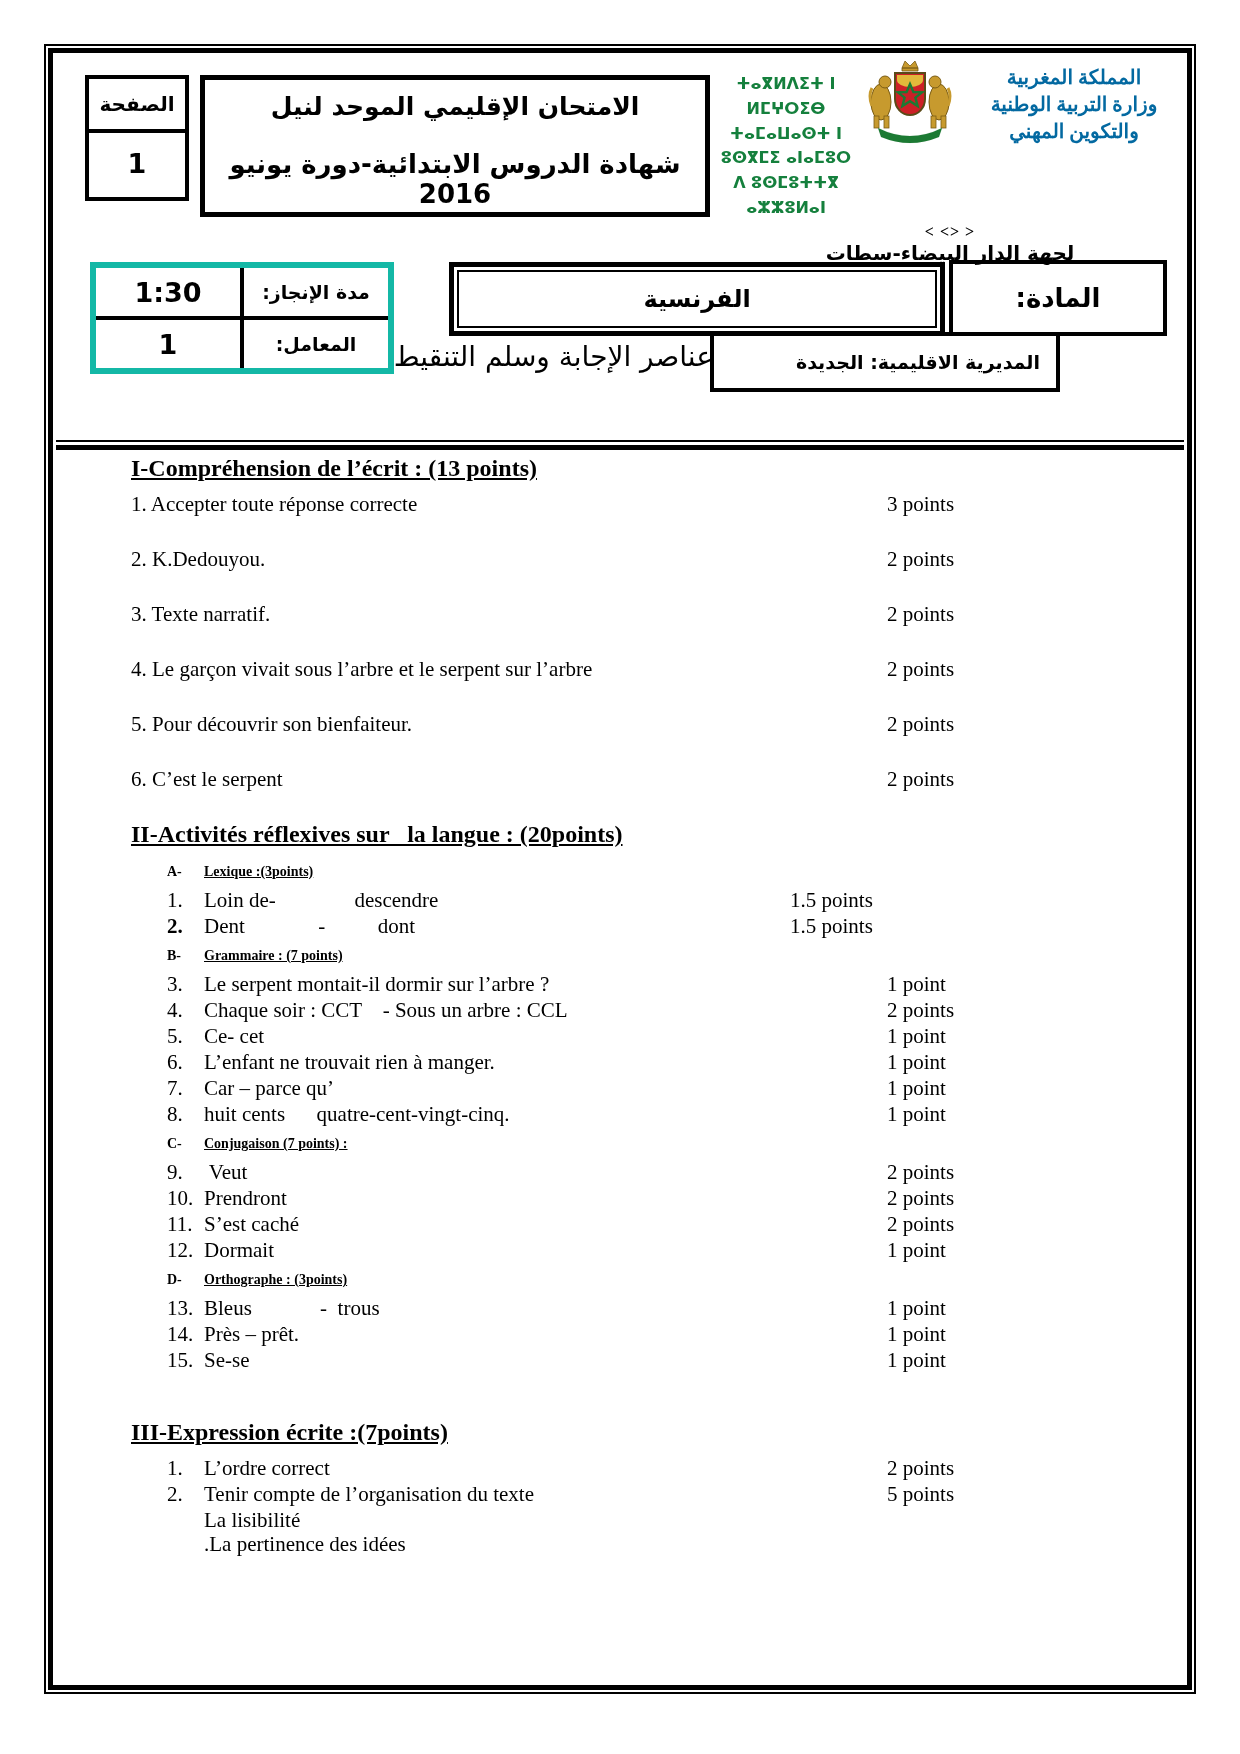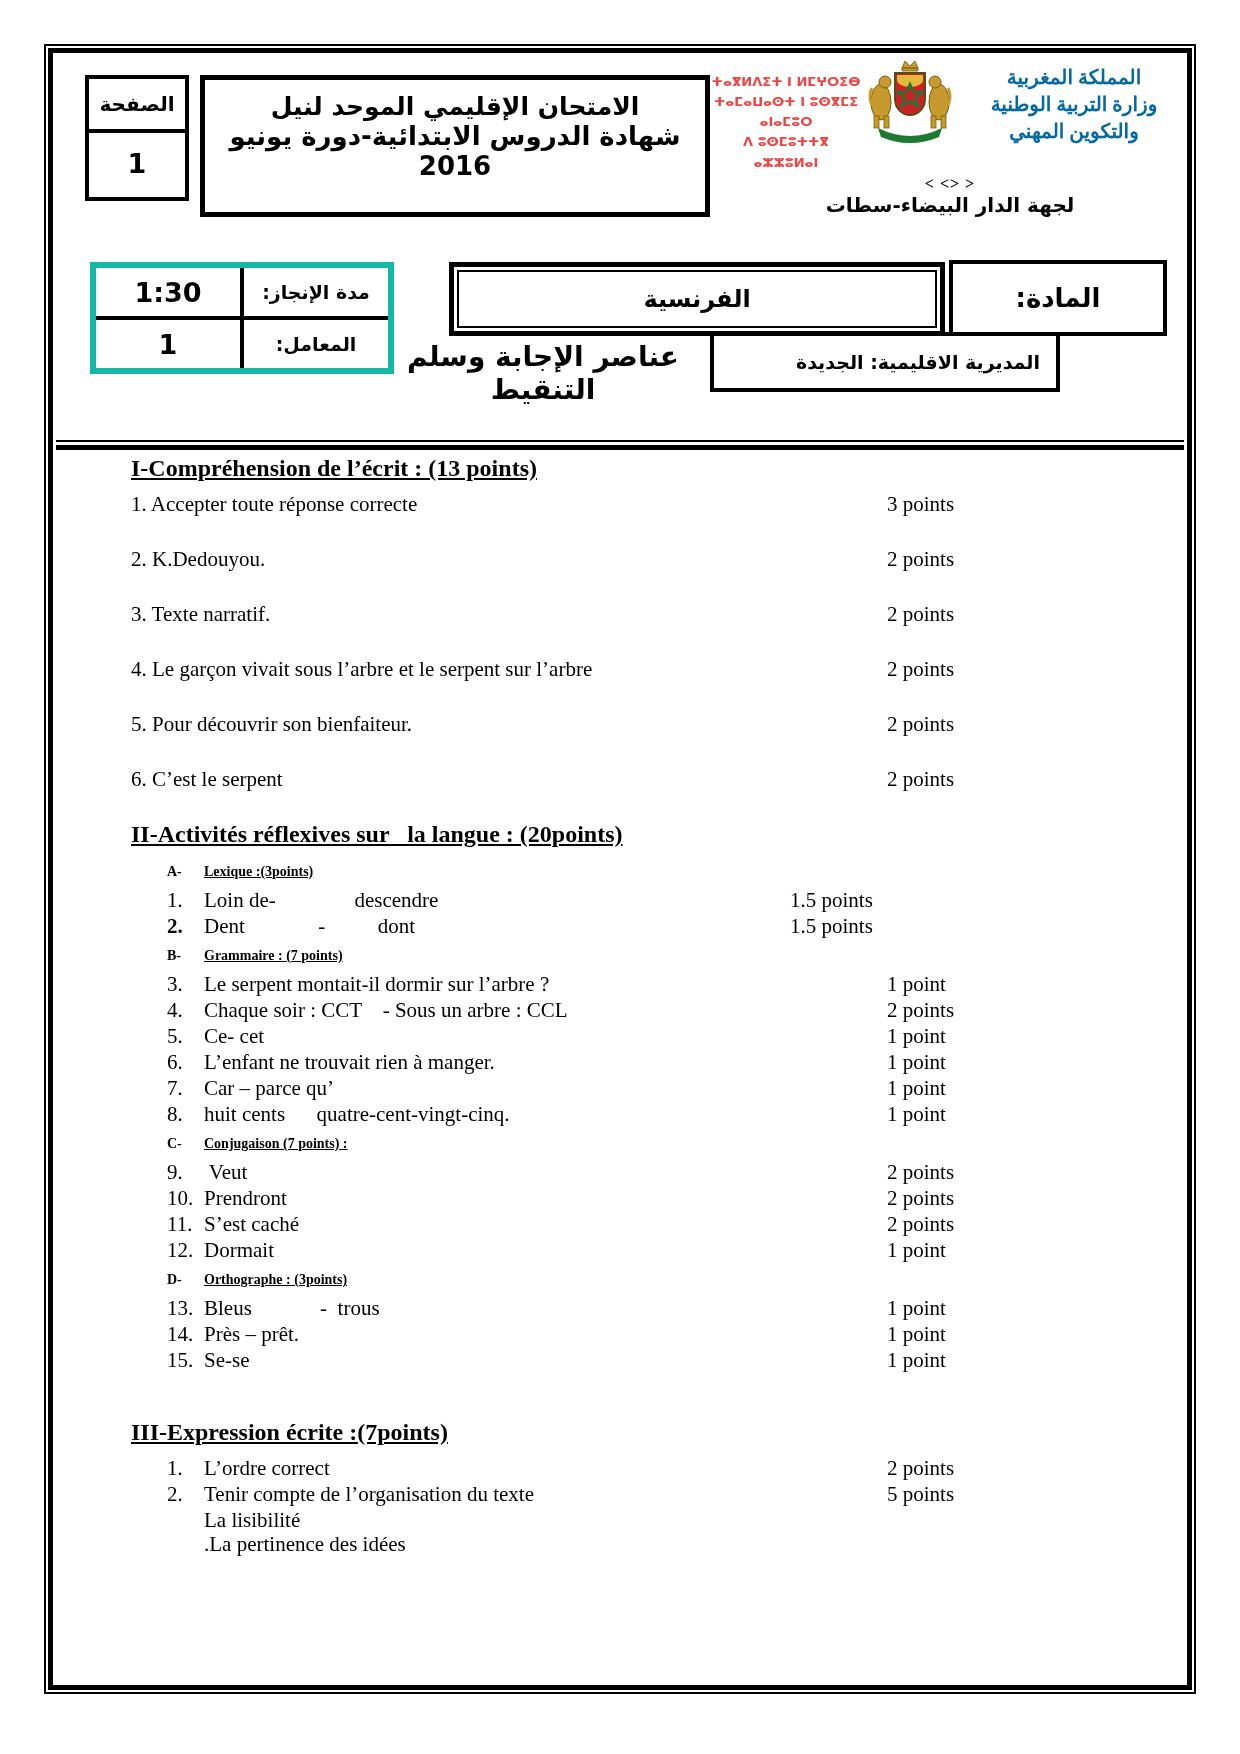--- a/index.html
+++ b/index.html
@@ -13,25 +13,25 @@
 
   
   .page-box{position:absolute;left:32px;top:22px;width:96px;height:118px;border:4px solid #000;}
   .page-box .cell1{height:50px;border-bottom:4px solid #000;display:flex;align-items:center;justify-content:center;
                    font-weight:bold;font-size:20px;}
   .page-box .cell2{height:60px;display:flex;align-items:center;justify-content:center;font-weight:bold;font-size:27px;}
 
   .title-box{position:absolute;left:147px;top:22px;width:500px;height:120px;border:5px solid #000;
              text-align:center;padding-top:12px;}
   .title-line1{font-size:25px;font-weight:bold;direction:rtl;text-align:center;}
-  .title-line2{font-size:26px;font-weight:bold;direction:rtl;margin-top:0;}
+  .title-line2{font-size:26px;font-weight:bold;direction:rtl;margin-top:28px;}
 
   .gov{position:absolute;left:657px;top:5px;width:480px;}
   .gov-top{display:flex;align-items:flex-start;}
-  .tifinagh{width:152px;padding-top:14px;color:#ef4444;font-size:13px;font-weight:bold;line-height:1.55;
+  .tifinagh{width:152px;padding-top:14px;color:#15803d;font-size:16px;font-weight:bold;line-height:1.55;
             text-align:center;font-family:"DejaVu Sans",sans-serif;}
   .emblem{width:88px;height:92px;margin:0 4px;flex:none;}
   .gov-ar{flex:1;text-align:center;direction:rtl;color:#0369a1;font-size:20px;font-weight:bold;line-height:1.35;
           padding-top:6px;}
   .gov-sep{text-align:center;font-weight:bold;font-size:16px;margin-top:2px;letter-spacing:1px;}
   .academy{text-align:center;direction:rtl;font-weight:bold;font-size:20px;line-height:1.25;}
 
   .duration-table{position:absolute;left:37px;top:209px;width:292px;border:6px solid #14b8a6;}
   .dt-row{display:flex;height:48px;}
   .dt-row + .dt-row{border-top:4px solid #000;}
@@ -39,22 +39,22 @@
           font-weight:bold;font-size:27px;}
   .dt-label{flex:1;display:flex;align-items:center;justify-content:center;direction:rtl;
             font-weight:bold;font-size:19px;}
 
   .subject-box{position:absolute;left:396px;top:209px;width:486px;height:64px;border:5px solid #000;
                box-shadow:inset 0 0 0 3px #fff, inset 0 0 0 5px #000;
                display:flex;align-items:center;justify-content:center;font-size:24px;font-weight:bold;direction:rtl;}
   .subject-label-box{position:absolute;left:896px;top:207px;width:210px;height:68px;border:4px solid #000;
                display:flex;align-items:center;justify-content:center;font-size:26px;font-weight:bold;direction:rtl;}
 
-  .answer-title{position:absolute;left:320px;top:287px;width:340px;text-align:center;direction:rtl;
-                font-size:28px;font-weight:bold;}
+  .answer-title{position:absolute;left:320px;top:287px;width:340px;direction:rtl;
+                font-size:28px;font-weight:normal;}
   .directorate-box{position:absolute;left:657px;top:279px;width:326px;height:52px;border:4px solid #000;
                 display:flex;align-items:center;direction:rtl;padding-right:16px;
                 font-size:19px;font-weight:bold;}
 
   .divider{position:absolute;left:3px;right:3px;top:387px;height:3px;border-top:2px solid #000;border-bottom:5px solid #000;}
 
   
   .body{position:absolute;left:78px;top:402px;right:50px;font-size:21px;}
   .h1{font-size:24px;font-weight:bold;margin:0 0 10px 0;}
   .h1 .u{text-decoration:underline;white-space:pre-wrap;}

